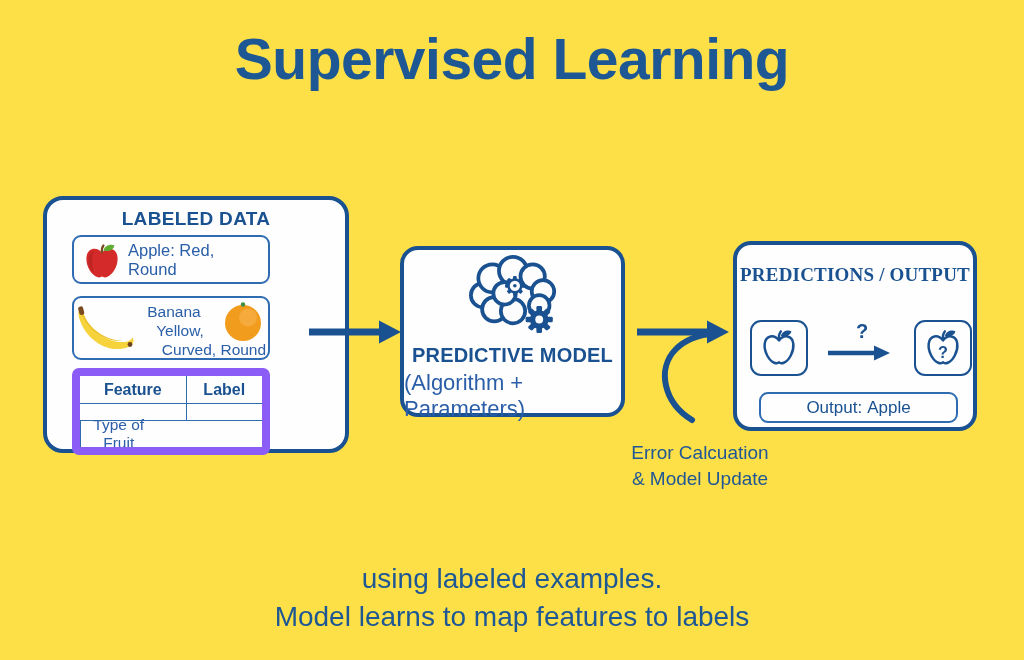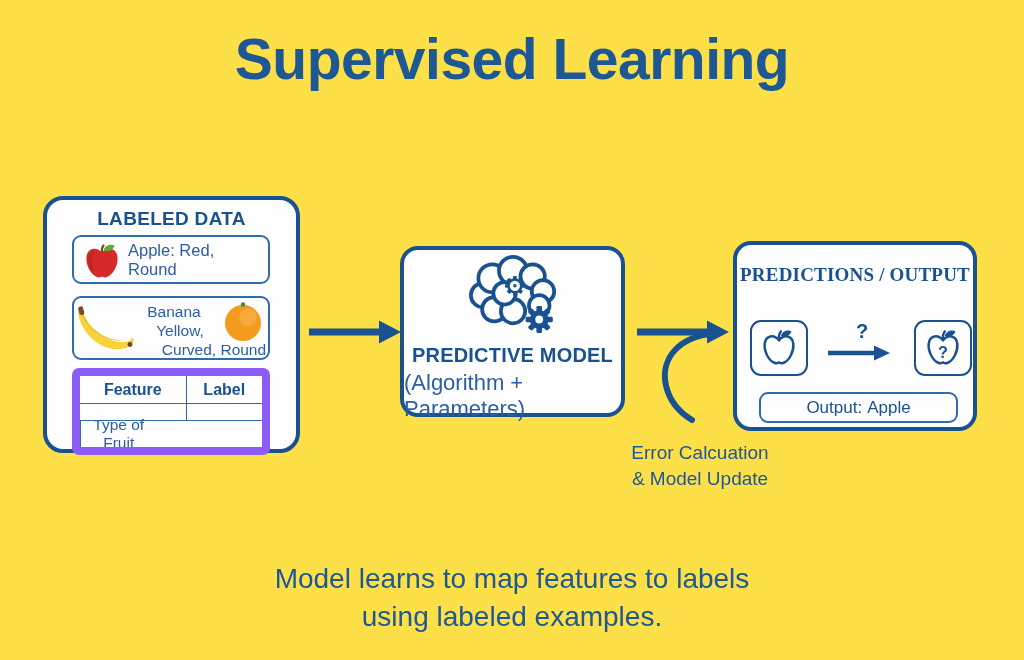--- a/index.html
+++ b/index.html
@@ -8,21 +8,21 @@
   .canvas { position:relative; width:1024px; height:660px; background:#fde047; }
 
   .page-title {
     position:absolute; top:26px; left:0; right:0;
     text-align:center; font-size:57px; font-weight:bold;
     color:#1d5794; letter-spacing:-0.5px;
   }
 
   
   .bigbox { position:absolute; background:#fefefe; border:4px solid #1a5190; border-radius:20px; }
-  .box-left  { left:43px;  top:196px; width:257px; height:257px;padding-left:48px; }
+  .box-left  { left:43px;  top:196px; width:306px; height:257px;padding-left:48px; }
   .box-mid   { left:400px; top:246px; width:225px; height:171px; border-radius:18px; }
   .box-right { left:733px; top:241px; width:244px; height:190px; border-radius:18px; }
 
   .box-heading {
     position:absolute; left:0; right:0; text-align:center;
     font-weight:bold; color:#1a5190; font-size:19px; letter-spacing:0.3px;
   }
 
   
   .card { position:absolute; border:2px solid #2e6bb0; border-radius:9px; background:#fefefe; }
@@ -230,17 +230,17 @@
       <span class="val">Apple</span>
     </div>
   </section>
 
   <div class="feedback">
     <div>Error Calcuation</div>
     <div>&amp; Model Update</div>
   </div>
 
   <div class="caption">
+    <div>using labeled examples.</div>
     <div>Model learns to map features to labels</div>
-    <div>using labeled examples.</div>
   </div>
 
 </div>
 
 </body></html>

